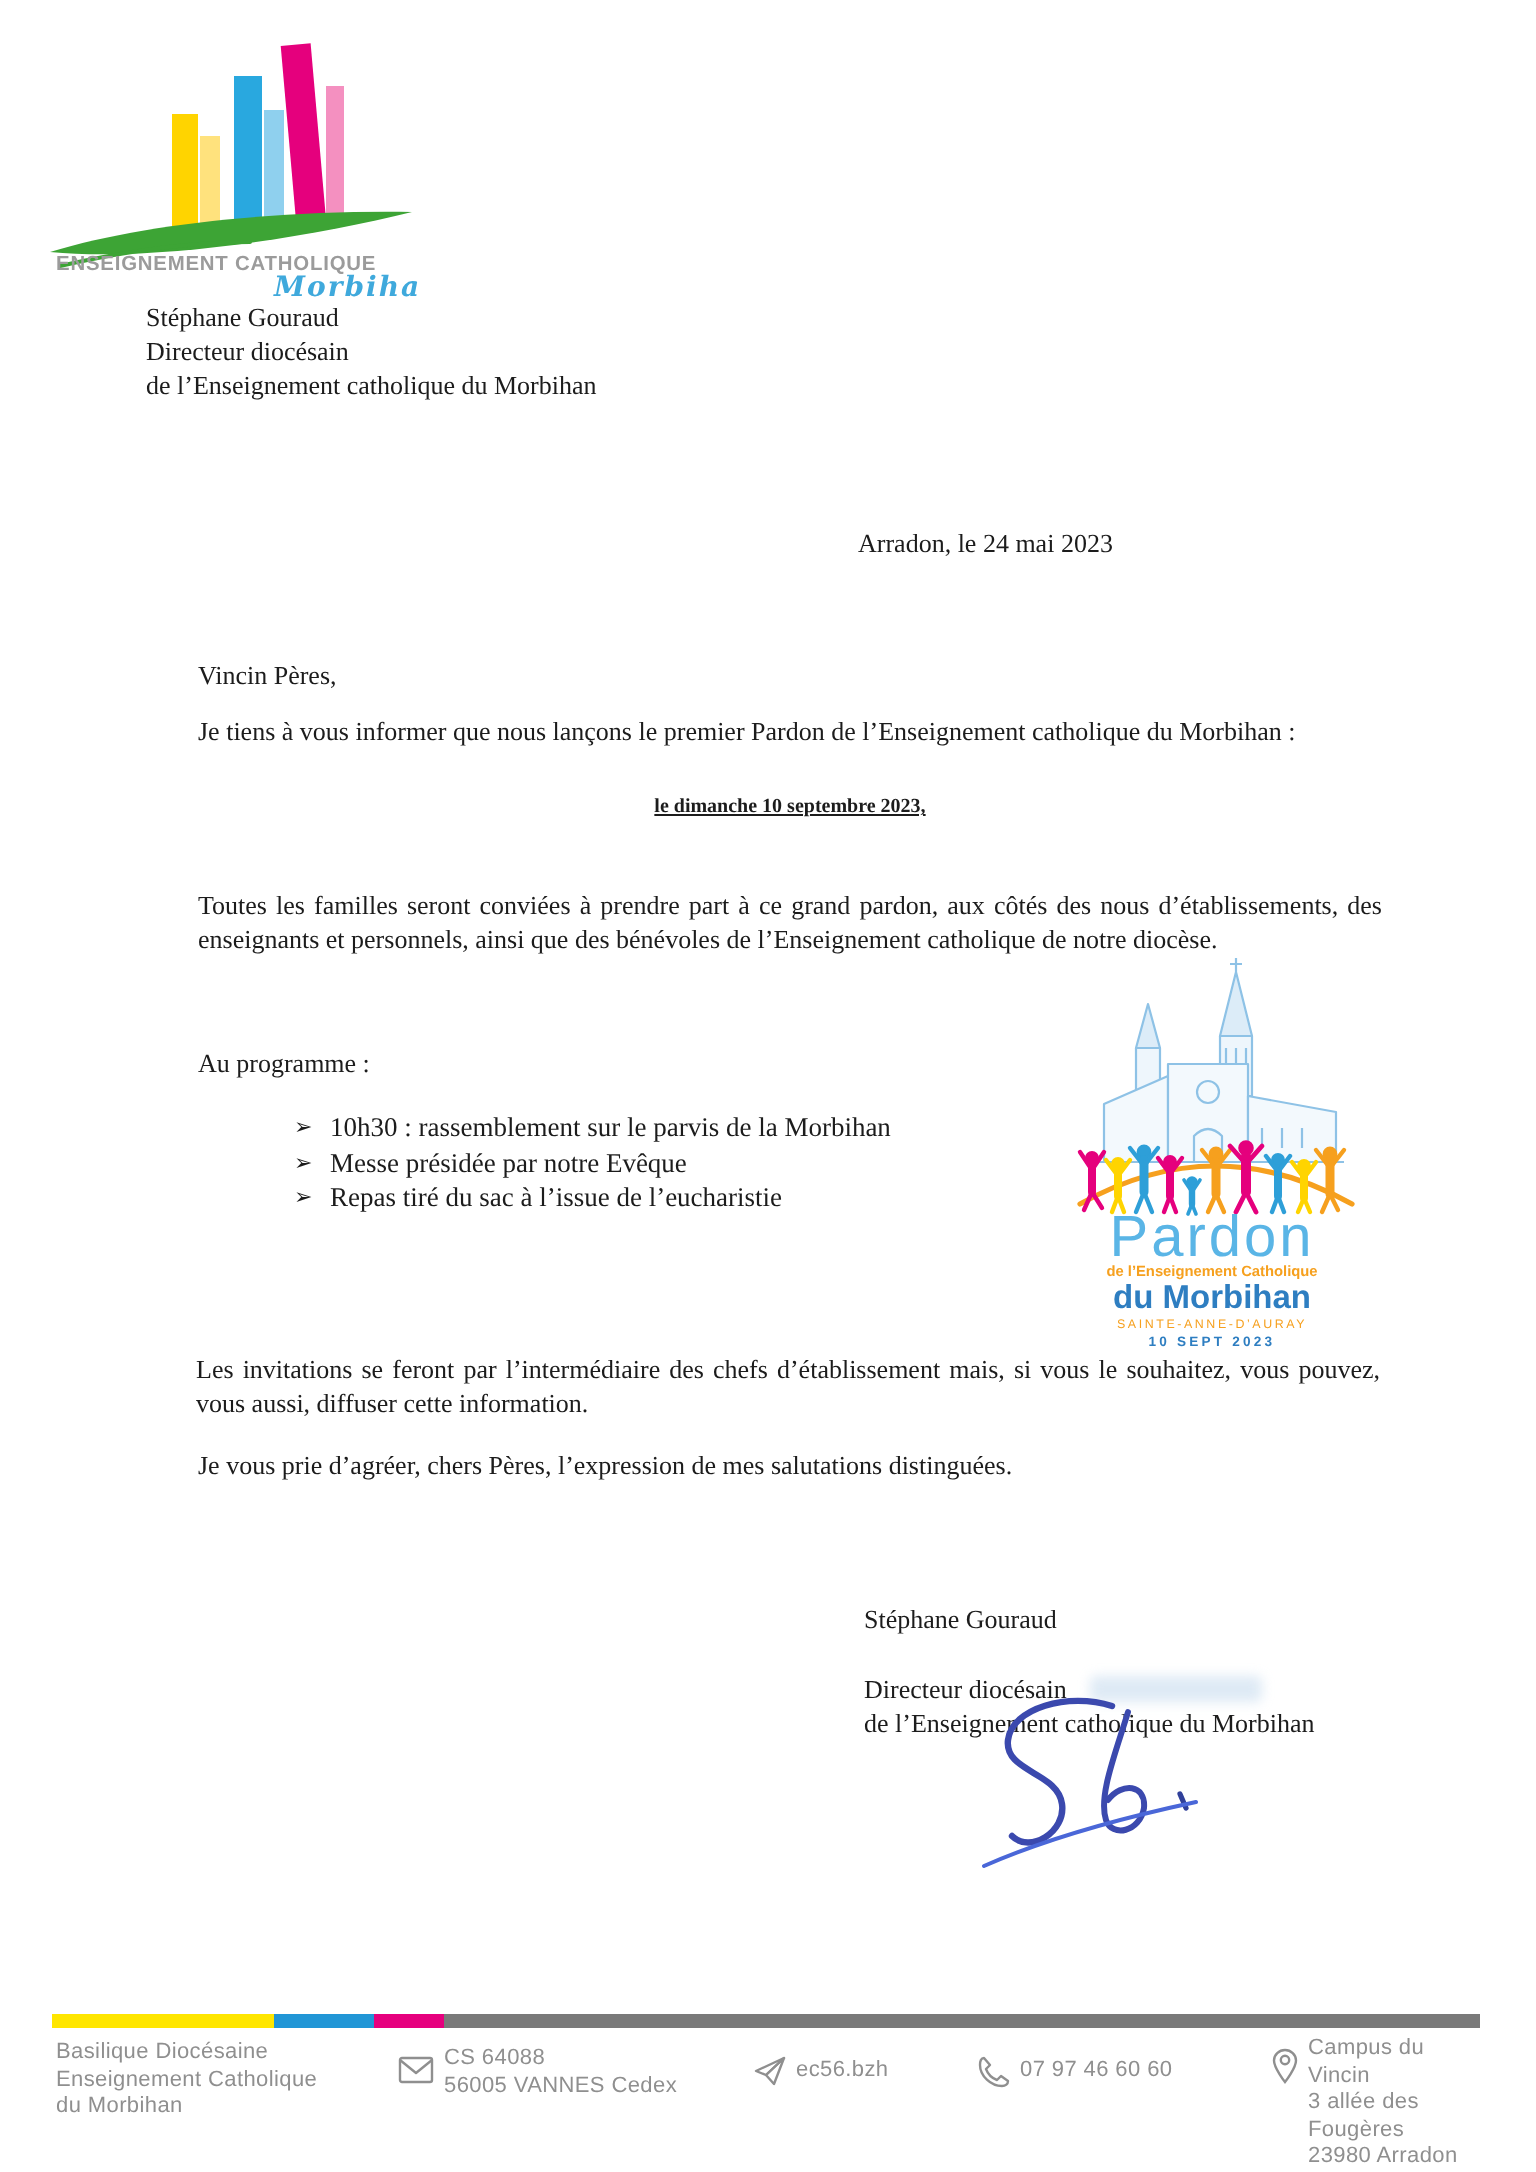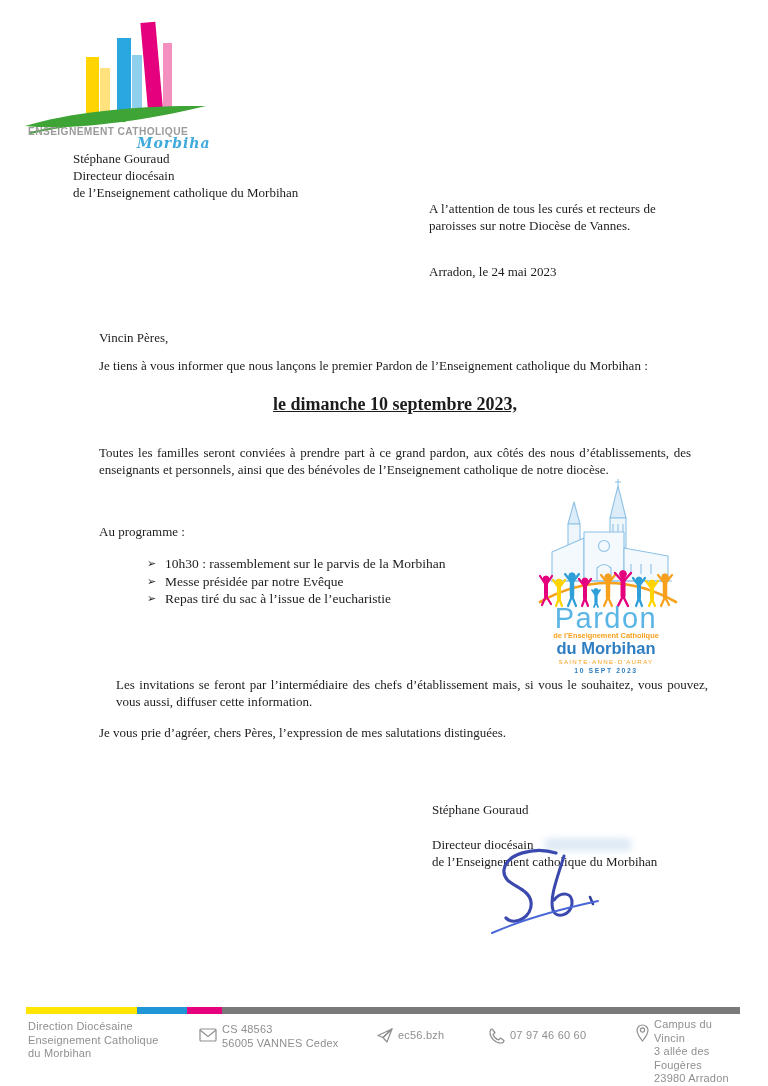--- a/index.html
+++ b/index.html
@@ -3,21 +3,21 @@
 <meta charset="utf-8">
 <style>
   *{margin:0;padding:0;box-sizing:border-box}
   html,body{background:#ffffff}
   .page{position:relative;width:740px;height:1086px;background:#ffffff;overflow:hidden;
         font-family:"Liberation Serif",serif;color:#1c1c1c}
   .abs{position:absolute}
   .body-text{font-size:13px;line-height:17px}
   .just{text-align:justify;text-justify:inter-word}
   .center{text-align:center}
-  .event-date{font-weight:bold;text-decoration:underline;font-size:18px;line-height:16px}
+  .event-date{font-weight:bold;text-decoration:underline;font-size:10px;line-height:16px}
   .event-place{font-size:13.5px;line-height:16px}
   .bullet-row{display:flex;font-size:13.5px;line-height:17.5px}
   .bullet-marker{width:18px;flex:0 0 18px;font-family:"DejaVu Sans",sans-serif;font-size:11px;line-height:17.5px}
   .sig-smudge{background:rgba(160,195,225,.35);filter:blur(3px);border-radius:3px}
   .footer-bar{position:absolute;top:1007px;height:7px}
   .footer-text{font-family:"Liberation Sans",sans-serif;font-size:11px;line-height:13.5px;color:#8f8f8f;letter-spacing:.2px}
   .footer-icon{position:absolute}
 </style>
 </head>
 <body>
@@ -38,24 +38,20 @@
     <text x="3" y="123" font-family="Liberation Sans, sans-serif" font-size="10.2" font-weight="bold" fill="#9b9b9b" letter-spacing="0.4">ENSEIGNEMENT CATHOLIQUE</text>
     <text x="112" y="136" font-family="DejaVu Serif, serif" font-style="italic" font-weight="bold" font-size="14" fill="#3fa9dc" letter-spacing="1">Morbihan</text>
   </svg>
 
   <div class="abs body-text" style="left:73px;top:150px">
     <div>Stéphane Gouraud</div>
     <div>Directeur diocésain</div>
     <div>de l’Enseignement catholique du Morbihan</div>
   </div>
 
-  <div class="abs body-text" style="left:429px;top:200px;width:265px">
-    <div>A l’attention de tous les curés et recteurs de</div>
-    <div>paroisses sur notre Diocèse de Vannes.</div>
-  </div>
 
   <div class="abs body-text" style="left:429px;top:263px">Arradon, le 24 mai 2023</div>
 
   <div class="abs body-text" style="left:99px;top:329px">Vincin Pères,</div>
 
   <div class="abs body-text just" style="left:99px;top:357px;width:592px">Je tiens à vous informer que nous lançons le premier Pardon de l’Enseignement catholique du Morbihan :</div>
 
   <div class="abs center event-date" style="left:99px;top:396px;width:592px">le dimanche 10 septembre 2023,</div>
 
   <div class="abs body-text just" style="left:99px;top:444px;width:592px">Toutes les familles seront conviées à prendre part à ce grand pardon, aux côtés des nous d’établissements, des enseignants et personnels, ainsi que des bénévoles de l’Enseignement catholique de notre diocèse.</div>
@@ -150,21 +146,21 @@
         </g>
     </g>
 
     <text x="70" y="152" text-anchor="middle" font-family="Liberation Sans, sans-serif" font-size="29" fill="#5ab5e6" letter-spacing="1.5">Pardon</text>
     <text x="70" y="162" text-anchor="middle" font-family="Liberation Sans, sans-serif" font-size="7.4" font-weight="bold" fill="#f6a01e">de l’Enseignement Catholique</text>
     <text x="70" y="178" text-anchor="middle" font-family="Liberation Sans, sans-serif" font-size="16.5" font-weight="bold" fill="#2e7ec1">du Morbihan</text>
     <text x="70" y="188" text-anchor="middle" font-family="Liberation Sans, sans-serif" font-size="6.2" fill="#f6a01e" letter-spacing="1.3">SAINTE-ANNE-D’AURAY</text>
     <text x="70" y="197" text-anchor="middle" font-family="Liberation Sans, sans-serif" font-size="6.8" font-weight="bold" fill="#2e7ec1" letter-spacing="1.6">10 SEPT 2023</text>
   </svg>
 
-  <div class="abs body-text just" style="left:116px;top:676px;width:592px">Les invitations se feront par l’intermédiaire des chefs d’établissement mais, si vous le souhaitez, vous pouvez, vous aussi, diffuser cette information.</div>
+  <div class="abs body-text just" style="left:98px;top:676px;width:592px">Les invitations se feront par l’intermédiaire des chefs d’établissement mais, si vous le souhaitez, vous pouvez, vous aussi, diffuser cette information.</div>
 
   <div class="abs body-text" style="left:99px;top:724px;width:592px">Je vous prie d’agréer, chers Pères, l’expression de mes salutations distinguées.</div>
 
   <div class="abs body-text" style="left:432px;top:801px">Stéphane Gouraud</div>
   <div class="abs body-text" style="left:432px;top:836px">
     <div>Directeur diocésain</div>
     <div>de l’Enseignement catholique du Morbihan</div>
   </div>
 
   <div class="abs sig-smudge" style="left:545px;top:838px;width:86px;height:13px"></div>
@@ -177,33 +173,33 @@
       <path d="M8,88 C42,73 86,62 114,56" stroke="#4a67d8" stroke-width="2"></path>
     </g>
   </svg>
 
   <div class="footer-bar" style="left:26px;width:111px;background:#ffe600"></div>
   <div class="footer-bar" style="left:137px;width:50px;background:#2196d6"></div>
   <div class="footer-bar" style="left:187px;width:35px;background:#e6007e"></div>
   <div class="footer-bar" style="left:222px;width:546px;background:#7a7a7a"></div>
 
   <div class="abs footer-text" style="left:28px;top:1020px">
-    <div>Direction Diocésaine</div>
+    <div>Basilique Diocésaine</div>
     <div>Enseignement Catholique</div>
     <div>du Morbihan</div>
   </div>
 
   <svg class="footer-icon" style="left:199px;top:1028px" width="18" height="14" viewBox="0 0 18 14">
     <g fill="none" stroke="#8f8f8f" stroke-width="1.2" stroke-linejoin="round">
       <rect x="1" y="1" width="16" height="12" rx="1"></rect>
       <path d="M1,2 L9,8.5 L17,2"></path>
     </g>
   </svg>
   <div class="abs footer-text" style="left:222px;top:1023px">
-    <div>CS 48563</div>
+    <div>CS 64088</div>
     <div>56005 VANNES Cedex</div>
   </div>
 
   <svg class="footer-icon" style="left:377px;top:1028px" width="16" height="15" viewBox="0 0 16 15">
     <g fill="none" stroke="#8f8f8f" stroke-width="1.2" stroke-linejoin="round">
       <path d="M15,1 L1,7.5 L6,9.5 Z"></path>
       <path d="M15,1 L10,14 L6,9.5 Z"></path>
     </g>
   </svg>
   <div class="abs footer-text" style="left:398px;top:1029px">ec56.bzh</div>

